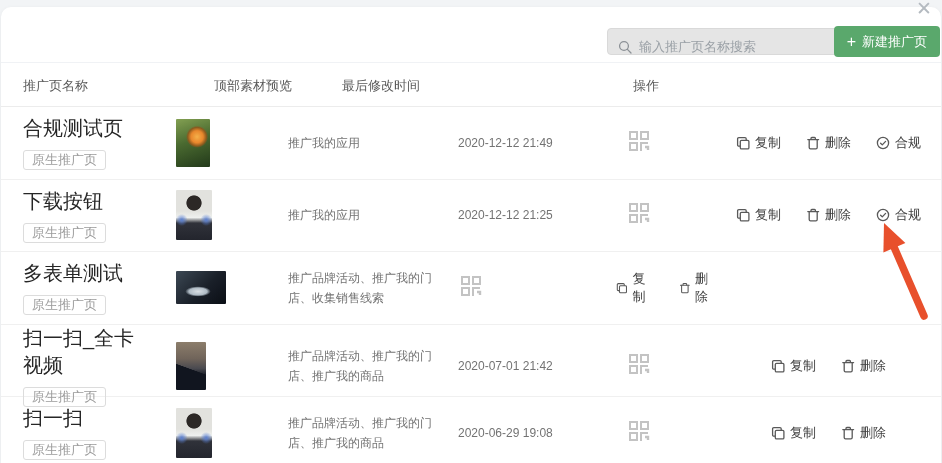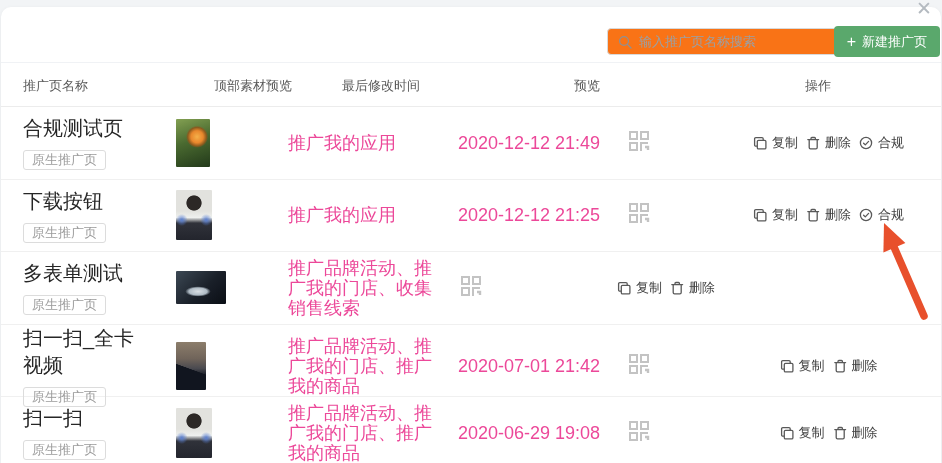--- a/index.html
+++ b/index.html
@@ -15,22 +15,22 @@
     box-shadow:0 1px 4px rgba(0,0,0,0.05);
   }
   .close-btn{
     position:absolute;top:1px;right:9px;width:18px;height:18px;
     color:#b4bac0;font-size:19px;line-height:16px;text-align:center;
     cursor:pointer;z-index:9;font-weight:400;
   }
   
   .search-box{
     position:absolute;left:606px;top:21px;width:265px;height:27px;
-    border:1px solid #d9d9d9;border-radius:4px;background:#f97316;
-    display:flex;align-items:center;box-sizing:border-box;padding:0 10px;
+    border:1px solid #d9d9d9;border-radius:4px;background:#e5e5e5;
+    display:flex;align-items:flex-end;box-sizing:border-box;padding:0 10px;
   }
   .search-box svg{flex:0 0 auto;margin-right:7px;}
   .search-input{
     border:none;outline:none;flex:1;font-size:13px;color:#333;
     font-family:inherit;background:transparent;padding:0;
   }
   .search-input::placeholder{color:#9aa0a6;}
   .create-btn{
     position:absolute;right:1px;top:19px;height:31px;
     background:#5aa86c;color:#fff;border:none;border-radius:4px;
@@ -55,21 +55,21 @@
   .c2{padding-left:25px;font-family:Liberation Serif, serif;}
   .c3{padding-left:32px;padding-right:10px;}
   .c4{padding-left:10px;}
   .c5{padding-left:12px;}
   .c6{display:flex;justify-content:center;}
   .row-name{font-size:20px;color:#262626;font-weight:500;margin-bottom:8px;}
   .tag{
     display:inline-block;font-size:13px;color:#9b9b9b;
     border:1px solid #dcdcdc;border-radius:3px;padding:2px 8px;line-height:14px;
   }
-  .target,.time{font-size:18px;color:#ec4899;line-height:20px;}
+  .target,.time{font-size:12px;color:#737373;line-height:20px;}
   
   .thumb{display:block;border-radius:1px;}
   .thumb-bulb{
     width:34px;height:48px;
     background:
       radial-gradient(circle 11px at 62% 37%, #f4b04a 0%, #e8872c 55%, #8a5a1e 85%, rgba(0,0,0,0) 100%),
       linear-gradient(160deg,#83a052 0%,#4a6a30 45%,#22391a 100%);
   }
   .thumb-person{
     width:36px;height:50px;
@@ -85,21 +85,21 @@
       radial-gradient(ellipse 15px 6px at 44% 62%, #d9dfe4 0%, #aebac4 60%, rgba(0,0,0,0) 85%),
       linear-gradient(135deg,#3c4854 0%,#1a2029 55%,#0a0e15 100%);
   }
   .thumb-portrait{
     width:30px;height:48px;
     background:
       linear-gradient(200deg, rgba(0,0,0,0) 55%, #11151f 56%),
       linear-gradient(180deg,#8c7d6b 0%,#70645a 35%,#4a4a50 55%,#141924 70%,#0f131d 100%);
   }
   
-  .actions{display:flex;align-items:center;gap:8px;}
+  .actions{display:flex;align-items:center;gap:25px;}
   .action{display:flex;align-items:center;gap:5px;cursor:pointer;}
   .action span{font-size:13px;color:#404040;}
   .qr{cursor:pointer;display:inline-block;}
   
   .overlay{position:absolute;left:0;top:0;pointer-events:none;z-index:20;}
 </style>
 </head>
 <body>
 
 <svg width="0" height="0" style="position:absolute">
@@ -143,21 +143,20 @@
   </button>
 
   <div class="toolbar-divider"></div>
 
   <div class="table">
 
     <div class="thead">
       <div class="c1">推广页名称</div>
       <div class="c2">顶部素材预览</div>
       <div class="c4">最后修改时间</div>
-      <div class="c5">预览</div>
       <div class="c6">操作</div>
     </div>
 
     <div class="row">
       <div class="c1">
         <div class="row-name">合规测试页</div>
         <span class="tag">原生推广页</span>
       </div>
       <div class="c2">
           <span class="thumb thumb-bulb"></span>

